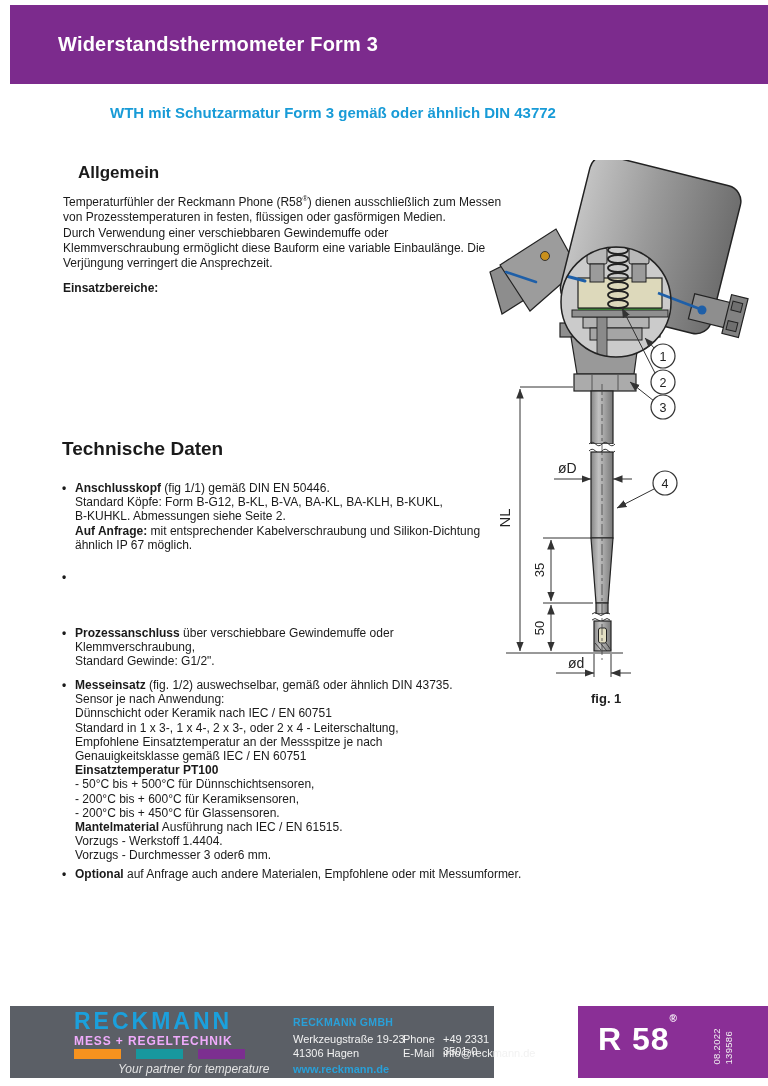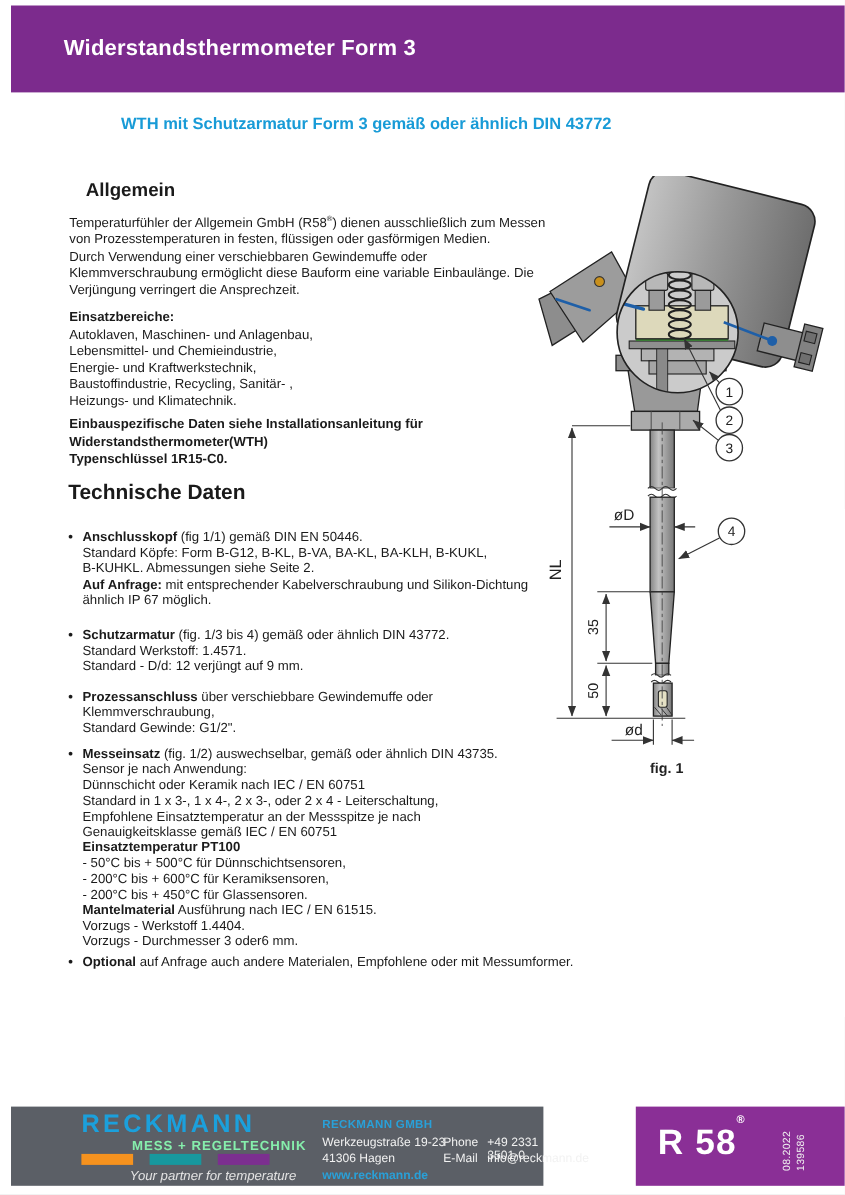--- a/index.html
+++ b/index.html
@@ -28,21 +28,21 @@
   .dot{font-size:12px;line-height:14.2px;font-weight:700;width:13px;flex:none;}
   .btxt{font-size:12px;line-height:14.2px;}
 
   
   .fig{position:absolute;left:488px;top:160px;width:278px;height:560px;}
 
   
   .fbar{position:absolute;left:10px;top:1006px;width:484px;height:72px;background:#5B5F66;}
   .fbadge{position:absolute;left:578px;top:1006px;width:190px;height:72px;background:#8A2F96;}
   .logo-name{position:absolute;left:64px;top:2px;font-size:23px;font-weight:700;letter-spacing:3px;color:#1BA0DC;}
-  .logo-sub{position:absolute;left:64px;top:28px;font-size:12px;font-weight:700;letter-spacing:.9px;color:#86efac;margin-left:46px;}
+  .logo-sub{position:absolute;left:64px;top:28px;font-size:12px;font-weight:700;letter-spacing:.9px;color:#f0abfc;}
   .bar{position:absolute;top:43px;width:47px;height:10px;}
   .bar.o{left:64px;background:#F6921E;}
   .bar.t{left:126px;background:#17989E;}
   .bar.p{left:188px;background:#7C2F90;}
   .tagline{position:absolute;left:108px;top:56px;font-size:12px;font-style:italic;color:#e3e3e3;}
   .f-company{position:absolute;left:283px;top:10px;font-size:10.5px;font-weight:700;color:#29A0D8;letter-spacing:.3px;}
   .f-small{position:absolute;font-size:11px;color:#f2f2f2;}
   .f-web{position:absolute;left:283px;top:57px;font-size:11px;font-weight:700;color:#29A0D8;}
   .r58{position:absolute;left:20px;top:13px;font-size:32px;font-weight:700;color:#fff;letter-spacing:1px;}
   .r58 sup{font-size:10px;vertical-align:28px;}
@@ -56,50 +56,39 @@
 
 <div class="page">
 
   <header class="topbar">
     <h1>Widerstandsthermometer Form 3</h1>
   </header>
   <div class="subtitle">WTH mit Schutzarmatur Form 3 gemäß oder ähnlich DIN 43772</div>
 
   <h2 class="h-allg">Allgemein</h2>
 
-  <div class="abs body-txt intro pre"><span>Temperaturfühler der Allgemein GmbH (R58</span><sup>®</sup><span>) dienen ausschließlich zum Messen
+  <div class="abs body-txt intro pre"><span>Temperaturfühler der Reckmann Phone (R58</span><sup>®</sup><span>) dienen ausschließlich zum Messen
 von Prozesstemperaturen in festen, flüssigen oder gasförmigen Medien.
 Durch Verwendung einer verschiebbaren Gewindemuffe oder
 Klemmverschraubung ermöglicht diese Bauform eine variable Einbaulänge. Die
 Verjüngung verringert die Ansprechzeit.</span></div>
   <div class="abs body-txt einsatz-h">Einsatzbereiche:</div>
-  <div class="abs body-txt einsatz-l pre">Autoklaven, Maschinen- und Anlagenbau,
-Lebensmittel- und Chemieindustrie,
-Energie- und Kraftwerkstechnik,
-Baustoffindustrie, Recycling, Sanitär- ,
-Heizungs- und Klimatechnik.</div>
-  <div class="abs body-txt install pre">Einbauspezifische Daten siehe Installationsanleitung für
-Widerstandsthermometer(WTH)
-Typenschlüssel 1R15-C0.</div>
 
   <h2 class="h-tech">Technische Daten</h2>
 
   <div class="bullet" style="top:481px">
     <span class="dot">•</span>
     <div class="btxt pre"><span style="font-weight: 700;">Anschlusskopf</span><span> (fig 1/1) gemäß DIN EN 50446.
 Standard Köpfe: Form B-G12, B-KL, B-VA, BA-KL, BA-KLH, B-KUKL,
 B-KUHKL. Abmessungen siehe Seite 2.
 </span><span style="font-weight: 700;">Auf Anfrage:</span><span> mit entsprechender Kabelverschraubung und Silikon-Dichtung
 ähnlich IP 67 möglich.</span></div>
   </div>
   <div class="bullet" style="top:570px">
     <span class="dot">•</span>
-    <div class="btxt pre"><span style="font-weight: 700;">Schutzarmatur</span><span> (fig. 1/3 bis 4) gemäß oder ähnlich DIN 43772.
-Standard Werkstoff: 1.4571.
-Standard - D/d: 12 verjüngt auf 9 mm.</span></div>
   </div>
   <div class="bullet" style="top:626px">
     <span class="dot">•</span>
     <div class="btxt pre"><span style="font-weight: 700;">Prozessanschluss</span><span> über verschiebbare Gewindemuffe oder
 Klemmverschraubung,
 Standard Gewinde: G1/2".</span></div>
   </div>
   <div class="bullet" style="top:678px">
     <span class="dot">•</span>
     <div class="btxt pre"><span style="font-weight: 700;">Messeinsatz</span><span> (fig. 1/2) auswechselbar, gemäß oder ähnlich DIN 43735.

